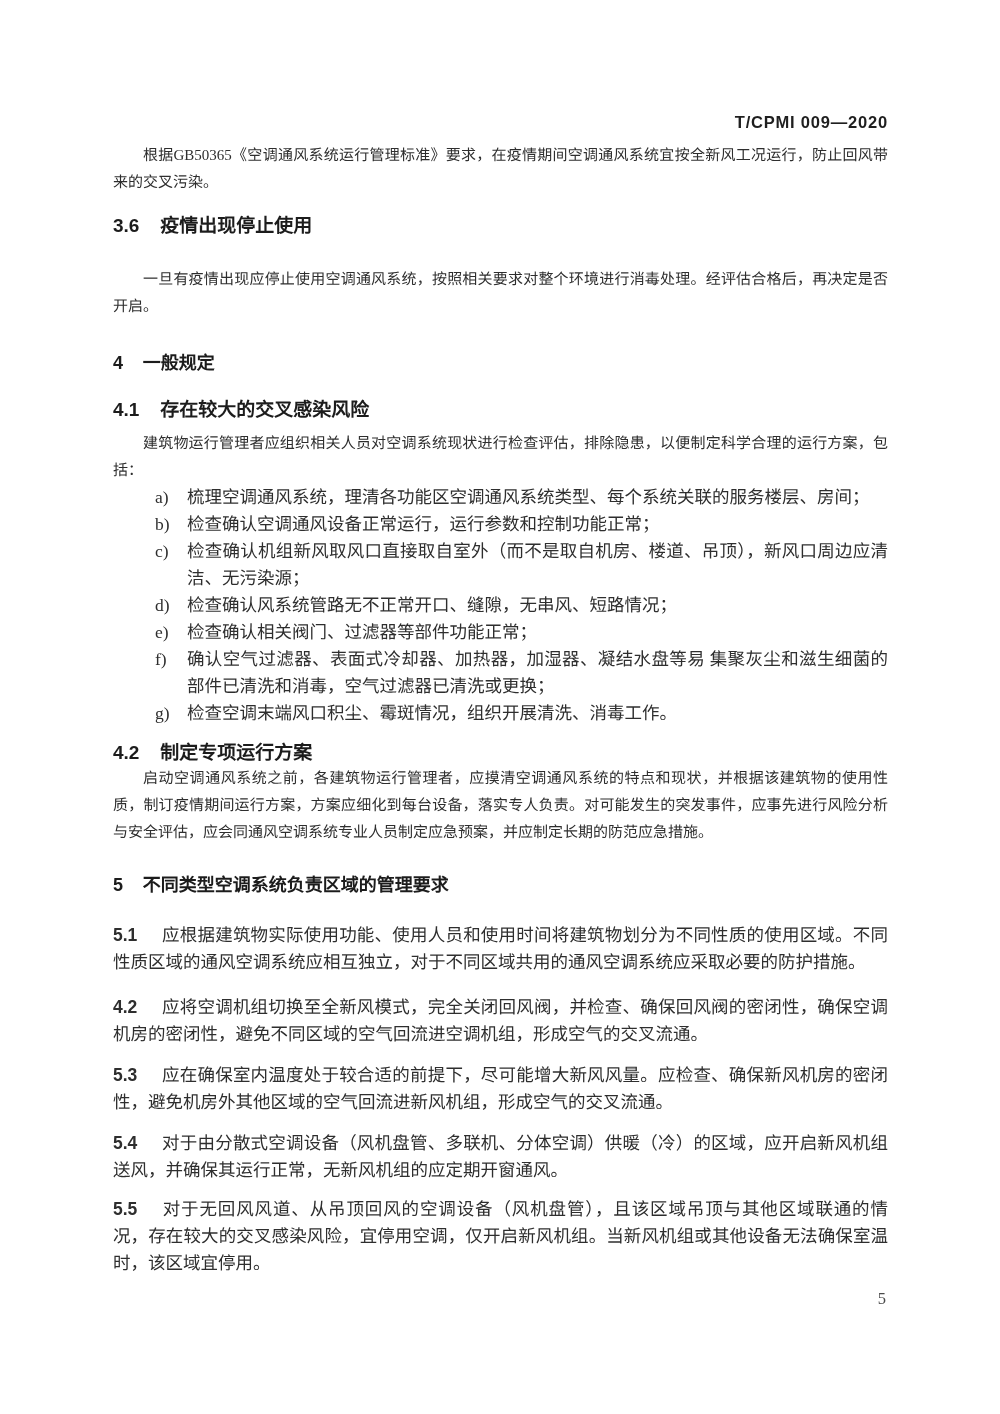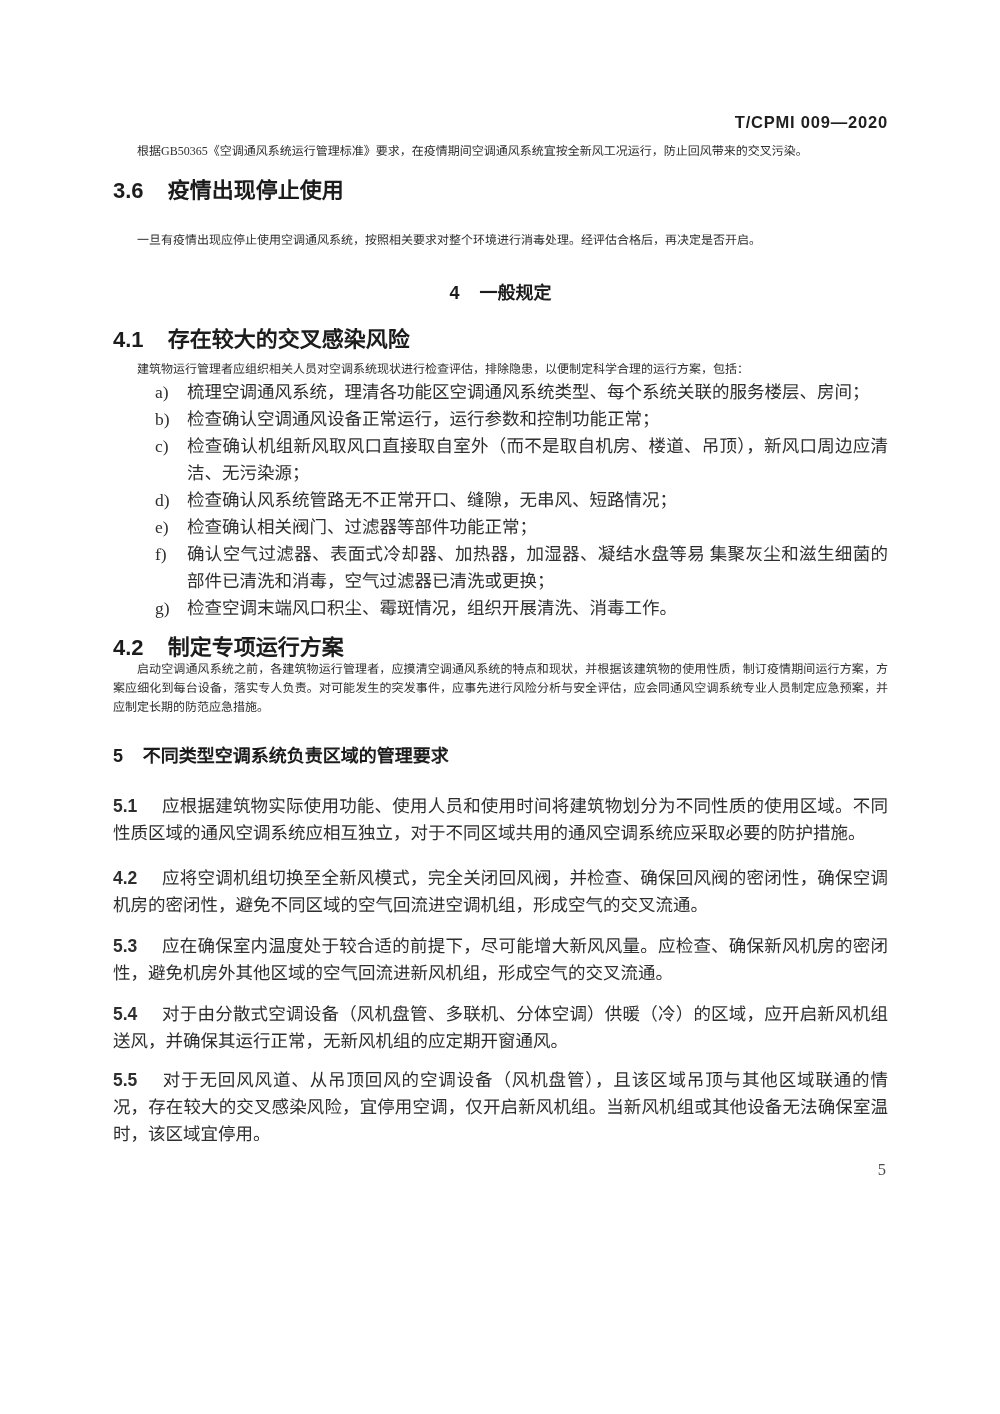--- a/index.html
+++ b/index.html
@@ -23,47 +23,47 @@
     text-align: right;
     font-family: "Liberation Sans", "DejaVu Sans", sans-serif;
     font-weight: 600;
     font-size: 16.5px;
     letter-spacing: 0.8px;
     color: #1f1f1f;
     height: 20px;
     line-height: 20px;
   }
   .para {
-    font-size: 12px;
-    line-height: 19px;
+    font-size: 15px;
+    line-height: 27px;
     text-align: justify;
     margin: 0;
   }
   .indent { text-indent: 2em; }
   .h-sub {
     font-family: "Liberation Sans", "DejaVu Sans", sans-serif;
     font-weight: 700;
-    font-size: 22px;
+    font-size: 19px;
     line-height: 24px;
     color: #1c1c1c;
     margin: 0;
   }
   .h-chapter {
     font-family: "Liberation Sans", "DejaVu Sans", sans-serif;
     font-weight: 700;
     font-size: 18px;
     line-height: 26px;
     color: #1c1c1c;
     margin: 0;
   }
   .h-num { margin-right: 1.1em; }
   .mt-p1   { margin-top: 10px; }
   .mt-h36  { margin-top: 18px; }
   .mt-p36  { margin-top: 28px; }
-  .mt-ch4  { margin-top: 30px; text-align: center; }
+  .mt-ch4  { margin-top: 30px; }
   .mt-h41  { margin-top: 22px; }
   .mt-p41  { margin-top: 8px; }
   .mt-h42  { margin-top: 14px; }
   .mt-p42  { margin-top: 0; }
   .mt-ch5  { margin-top: 26px; }
   .clause {
     font-size: 17.5px;
     line-height: 27px;
     text-align: justify;
     margin: 0;

